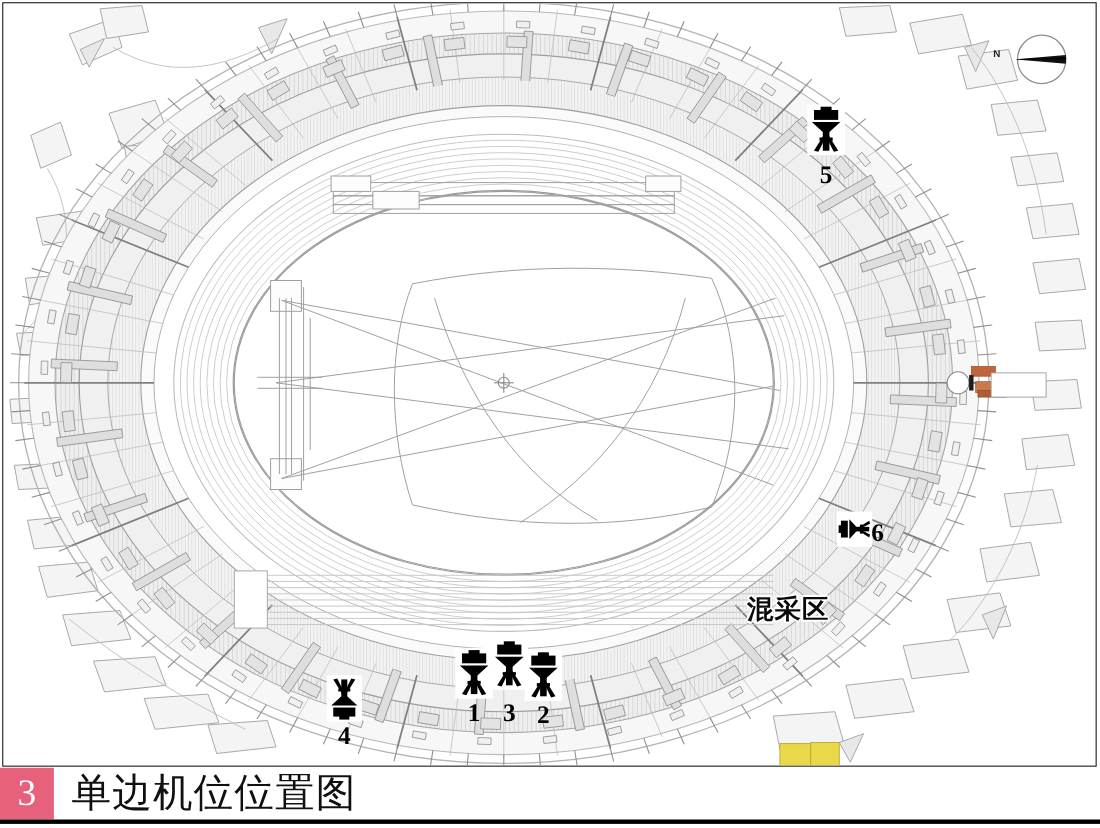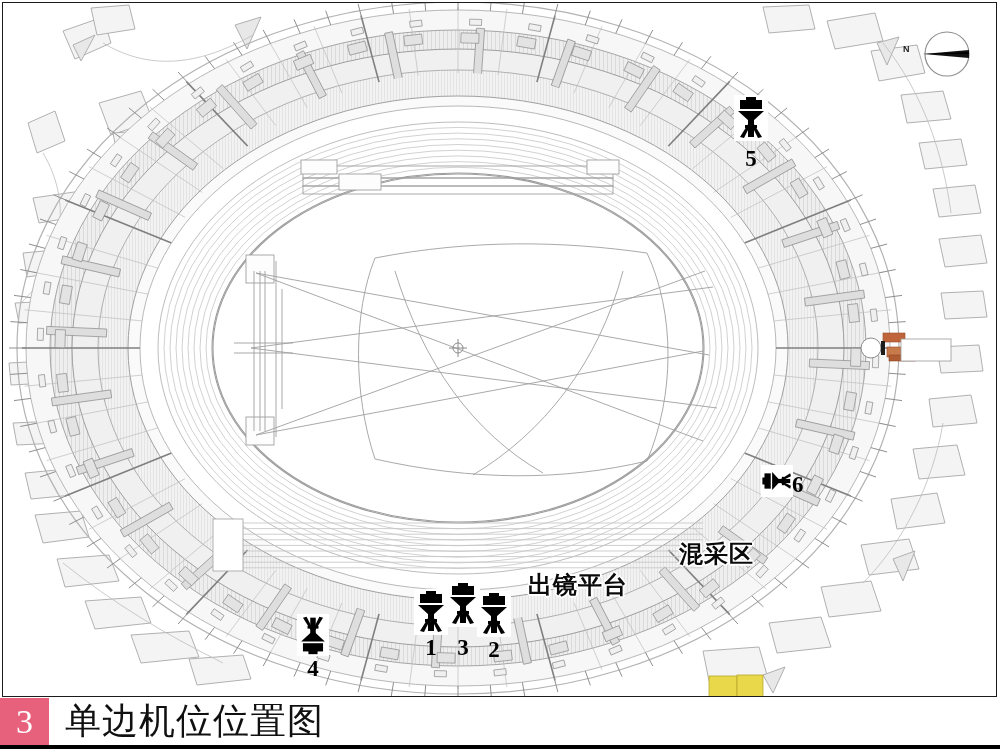--- a/index.html
+++ b/index.html
@@ -551,23 +551,20 @@
         <circle cx="44" cy="31" r="22" fill="#ffffff" stroke="#8e8e8e" stroke-width="1.2"></circle>
         <polygon points="20,31 66,27 66,35" fill="#111111"></polygon>
         <polygon points="20,31 66,29 66,31" fill="#000000"></polygon>
       </svg>
     </div>
 
     <div class="anno" style="left:676px;top:500px;margin-top:35px;">
       <span>混采区</span>
     </div>
 
-    <div class="anno" style="left:525px;top:566px;">
-      <span>出镜平台</span>
-    </div>
 
     <div class="marker" style="left:411px;top:586px;">
       <span class="glyph">
         <svg width="34" height="46" viewBox="0 0 34 46">
           <rect x="0" y="0" width="34" height="46" fill="#ffffff"></rect>
           <rect x="6" y="5" width="22" height="9" fill="#000000"></rect>
           <rect x="12" y="2" width="10" height="4" fill="#000000"></rect>
           <polygon points="4,16 30,16 19,26 15,26" fill="#000000"></polygon>
           <rect x="14" y="24" width="6" height="18" fill="#000000"></rect>
           <polygon points="16,26 6,42 10,43 17,29" fill="#000000"></polygon>

